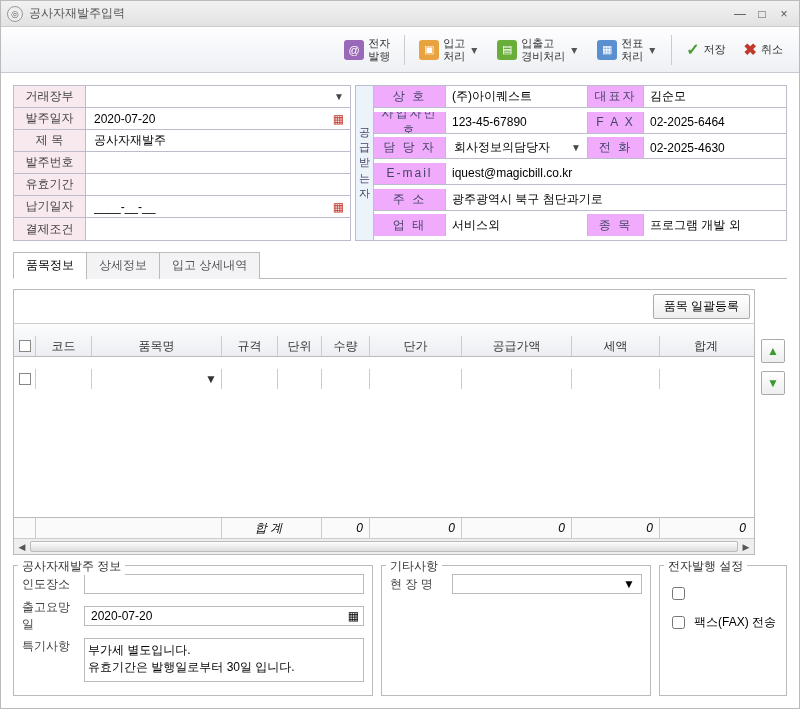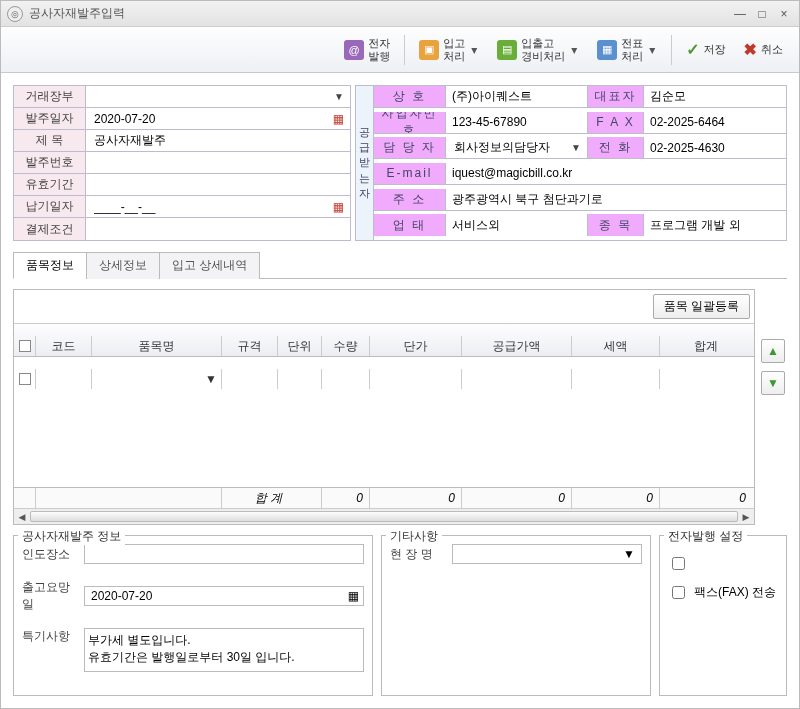--- a/index.html
+++ b/index.html
@@ -66,21 +66,21 @@
 .sbtn .arr { font-size: 12px; }
 .sbtn .up { color: #3a9a2e; }
 .sbtn .down { color: #3a9a2e; }
 
 .bottom { display: flex; gap: 8px; }
 .fieldset { border: 1px solid #bbb; padding: 8px; position: relative; }
 .fieldset .legend { position: absolute; top: -8px; left: 4px; background: #fff; padding: 0 4px; color: #333; }
 .fs1 { flex: 0 0 360px; }
 .fs2 { flex: 1; }
 .fs3 { flex: 0 0 128px; }
-.frow { display: flex; align-items: center; margin-bottom: 15px; gap: 6px; }
+.frow { display: flex; align-items: center; margin-bottom: 5px; gap: 6px; }
 .frow label { width: 56px; color: #444; }
 .frow .inp { flex: 1; border: 1px solid #bbb; height: 20px; padding: 0 4px; display: flex; align-items: center; }
 .frow .inp input { border: none; outline: none; width: 100%; font: inherit; background: transparent; }
 .frow textarea { flex: 1; border: 1px solid #bbb; font: inherit; padding: 3px; resize: none; height: 44px; }
 .fs3 label.cb { display: flex; align-items: center; gap: 6px; margin: 10px 0; }
 .col-code{width:56px}.col-name{width:130px}.col-spec{width:56px}.col-unit{width:44px}.col-qty{width:48px}.col-price{width:92px}.col-supply{width:110px}.col-tax{width:88px}.col-total{width:92px}.col-chk{width:22px}
 </style>
 </head>
 <body>
 

